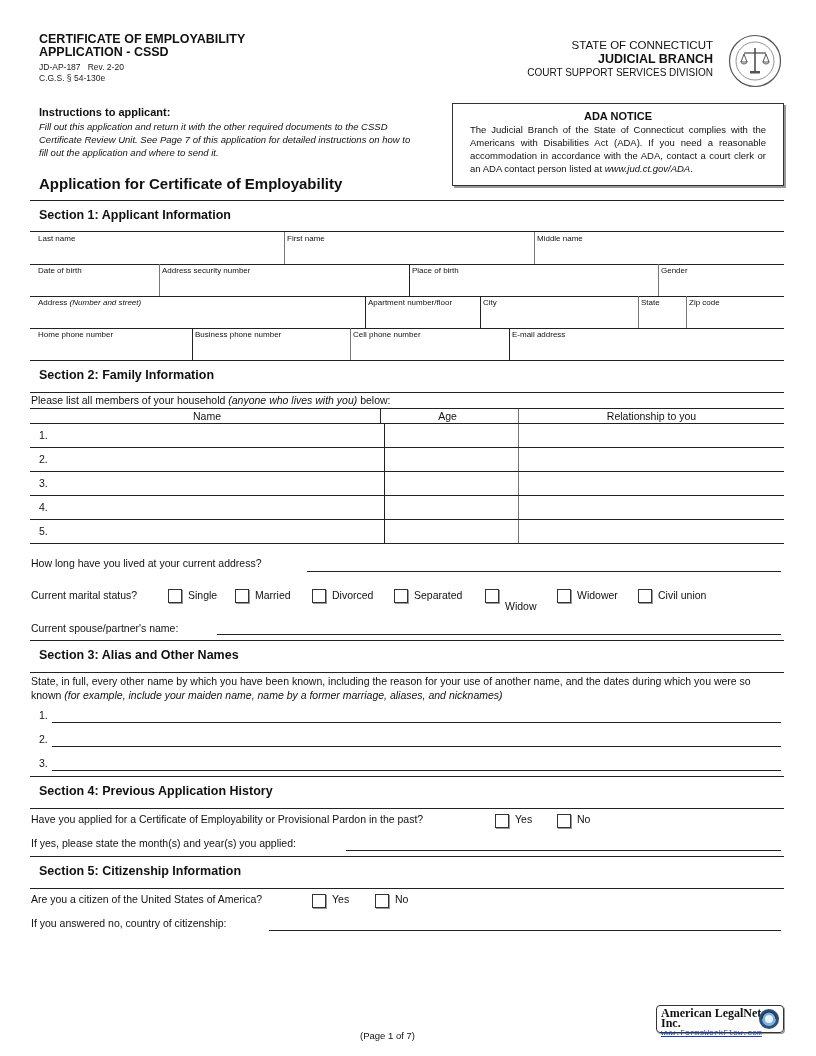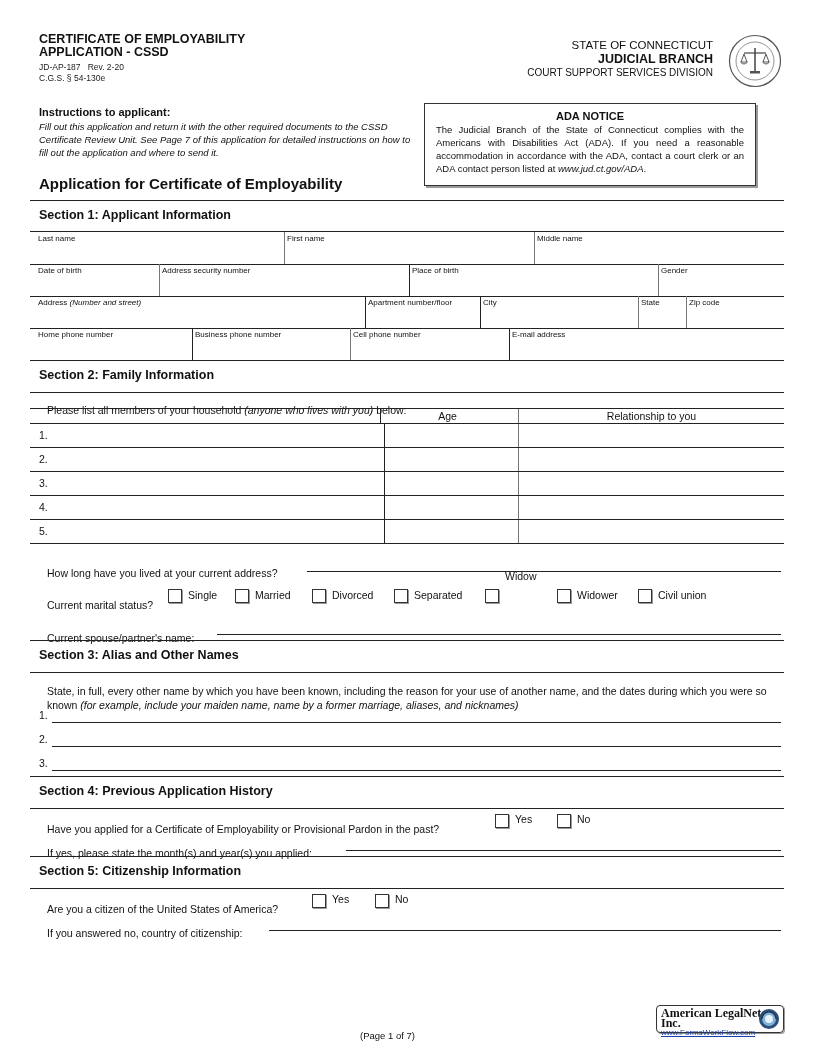--- a/index.html
+++ b/index.html
@@ -14,21 +14,21 @@
   .state-line1 { font-size: 11.5px; line-height: 14px; }
   .state-line2 { font-size: 12.5px; font-weight: bold; line-height: 14px; }
   .state-line3 { font-size: 10px; line-height: 14px; }
   .seal { left: 728px; top: 34px; width: 54px; height: 54px; }
 
   
   .instr-title { left: 39px; top: 106px; font-size: 11px; font-weight: bold; }
   .instr-body { left: 39px; top: 120px; width: 380px; font-size: 9.5px; font-style: italic; line-height: 13px; }
 
   
-  .ada-box { left: 424px; top: 103px; width: 332px; height: 83px; border: 1px solid #333; box-shadow: 2px 2px 0 #999; padding: 6px 11px; }
+  .ada-box { left: 452px; top: 103px; width: 332px; height: 83px; border: 1px solid #333; box-shadow: 2px 2px 0 #999; padding: 6px 17px; }
   .ada-title { text-align: center; font-size: 11px; font-weight: bold; line-height: 13px; }
   .ada-body { font-size: 9.5px; line-height: 13px; text-align: justify; }
   .ada-body i { font-style: italic; }
 
   .page-title { left: 39px; top: 175px; font-size: 15px; font-weight: bold; }
 
   .rule { position: absolute; left: 30px; width: 754px; height: 0; border-top: 1.5px solid #222; }
   .section-title { position: absolute; left: 39px; font-size: 12.5px; font-weight: bold; }
 
   
@@ -39,33 +39,33 @@
   .field-input { position: absolute; left: 2px; right: 2px; top: 12px; height: 18px; border: none; background: transparent; font-family: "Liberation Sans", sans-serif; font-size: 10px; outline: none; }
 
   
   .tbl-row { position: absolute; left: 30px; width: 754px; height: 24px; border-bottom: 1px solid #222; }
   .tbl-cell { position: absolute; top: 0; height: 100%; font-size: 10.5px; padding-left: 9px; line-height: 22px; }
   .tbl-cell.div { border-left: 1px solid #222; }
   .tbl-cell.div2 { border-left: 1.5px solid #777; }
   .tbl-head { text-align: center; padding-left: 0; line-height: 14px; }
   .tbl-input { position: absolute; left: 20px; right: 4px; top: 3px; height: 18px; border: none; background: transparent; font-size: 10px; font-family: "Liberation Sans", sans-serif; outline: none; }
 
-  .q-label { position: absolute; left: 47px; font-size: 10.5px; white-space: nowrap; margin-top: 10px; }
+  .q-label { position: absolute; left: 31px; font-size: 10.5px; white-space: nowrap; }
   .q-label i { font-style: italic; }
   .q-line { position: absolute; height: 16px; border: none; border-bottom: 1px solid #222; background: transparent; font-family: "Liberation Sans", sans-serif; font-size: 10px; outline: none; }
 
   .cb { position: absolute; width: 14px; height: 14px; border: 1px solid #333; background: #fff; box-shadow: 1px 1px 0 #999; }
   .cb-label { position: absolute; font-size: 10.5px; white-space: nowrap; }
 
   .alias-num { position: absolute; left: 39px; font-size: 10.5px; }
 
   .page-num { left: 360px; top: 1030px; font-size: 9.5px; }
   .aln-badge { left: 656px; top: 1005px; width: 128px; height: 28px; border: 1px solid #333; border-radius: 4px; padding: 2px 4px; box-shadow: 1px 1px 0 #999; }
   .aln-line1 { font-family: "Liberation Serif", serif; font-size: 12px; font-weight: bold; line-height: 10px; }
-  .aln-line2 { font-family: Liberation Sans, sans-serif; font-size: 8px; line-height: 10px; color: #1a3fb0; text-decoration: underline; }
+  .aln-line2 { font-family: Liberation Mono, monospace; font-size: 8px; line-height: 10px; color: #1a3fb0; text-decoration: underline; }
   .aln-logo { position: absolute; right: 3px; top: 2px; width: 22px; height: 22px; }
 </style>
 </head>
 <body>
 
 <div class="abs form-title">
   <div>CERTIFICATE OF EMPLOYABILITY</div>
   <div>APPLICATION - CSSD</div>
 </div>
 <div class="abs form-meta">
@@ -174,20 +174,21 @@
   <div class="field-label">E-mail address</div>
   <input class="field-input" value="" style="">
 </div>
 
 <div class="rule" style="top:360px"></div>
 <div class="section-title" style="top:368px">Section 2: Family Information</div>
 <div class="rule" style="top:392px"></div>
 <div class="q-label" style="top:394px; font-size:10.5px"><span>Please list all members of your household </span><i>(anyone who lives with you)</i><span> below:</span></div>
 
 <div class="tbl-row" style="top:408px; height:16px; border-top:1px solid #222">
+  <div class="tbl-cell tbl-head" style="left:0; width:354px">Name</div>
   <div class="tbl-cell tbl-head div" style="left:350px; width:134px">Age</div>
   <div class="tbl-cell tbl-head div2" style="left:488px; width:266px">Relationship to you</div>
 </div>
 
 <div class="tbl-row" style="top:424px">
   <div class="tbl-cell" style="left:0; width:354px"><span>1.</span><input class="tbl-input" value="" style=""></div>
   <div class="tbl-cell div" style="left:354px; width:134px">
       <input class="tbl-input" style="left: 4px;" value="">
     </div>
   <div class="tbl-cell div2" style="left:488px; width:266px">
@@ -237,21 +238,21 @@
 <div class="q-label" style="top:589px">Current marital status?</div>
 <div class="cb" style="left:168px; top:589px"></div>
 <div class="cb-label" style="left:188px; top:589px">Single</div>
 <div class="cb" style="left:235px; top:589px"></div>
 <div class="cb-label" style="left:255px; top:589px">Married</div>
 <div class="cb" style="left:312px; top:589px"></div>
 <div class="cb-label" style="left:332px; top:589px">Divorced</div>
 <div class="cb" style="left:394px; top:589px"></div>
 <div class="cb-label" style="left:414px; top:589px">Separated</div>
 <div class="cb" style="left:485px; top:589px"></div>
-<div class="cb-label" style="left:505px; top:570px">Widow</div>
+<div class="cb-label" style="left:505px; top:600px">Widow</div>
 <div class="cb" style="left:557px; top:589px"></div>
 <div class="cb-label" style="left:577px; top:589px">Widower</div>
 <div class="cb" style="left:638px; top:589px"></div>
 <div class="cb-label" style="left:658px; top:589px">Civil union</div>
 
 <div class="q-label" style="top:622px">Current spouse/partner's name:</div>
 <input class="q-line" style="left: 217px; top: 619px; width: 564px;" value="">
 
 <div class="rule" style="top:640px"></div>
 <div class="section-title" style="top:648px">Section 3: Alias and Other Names</div>

